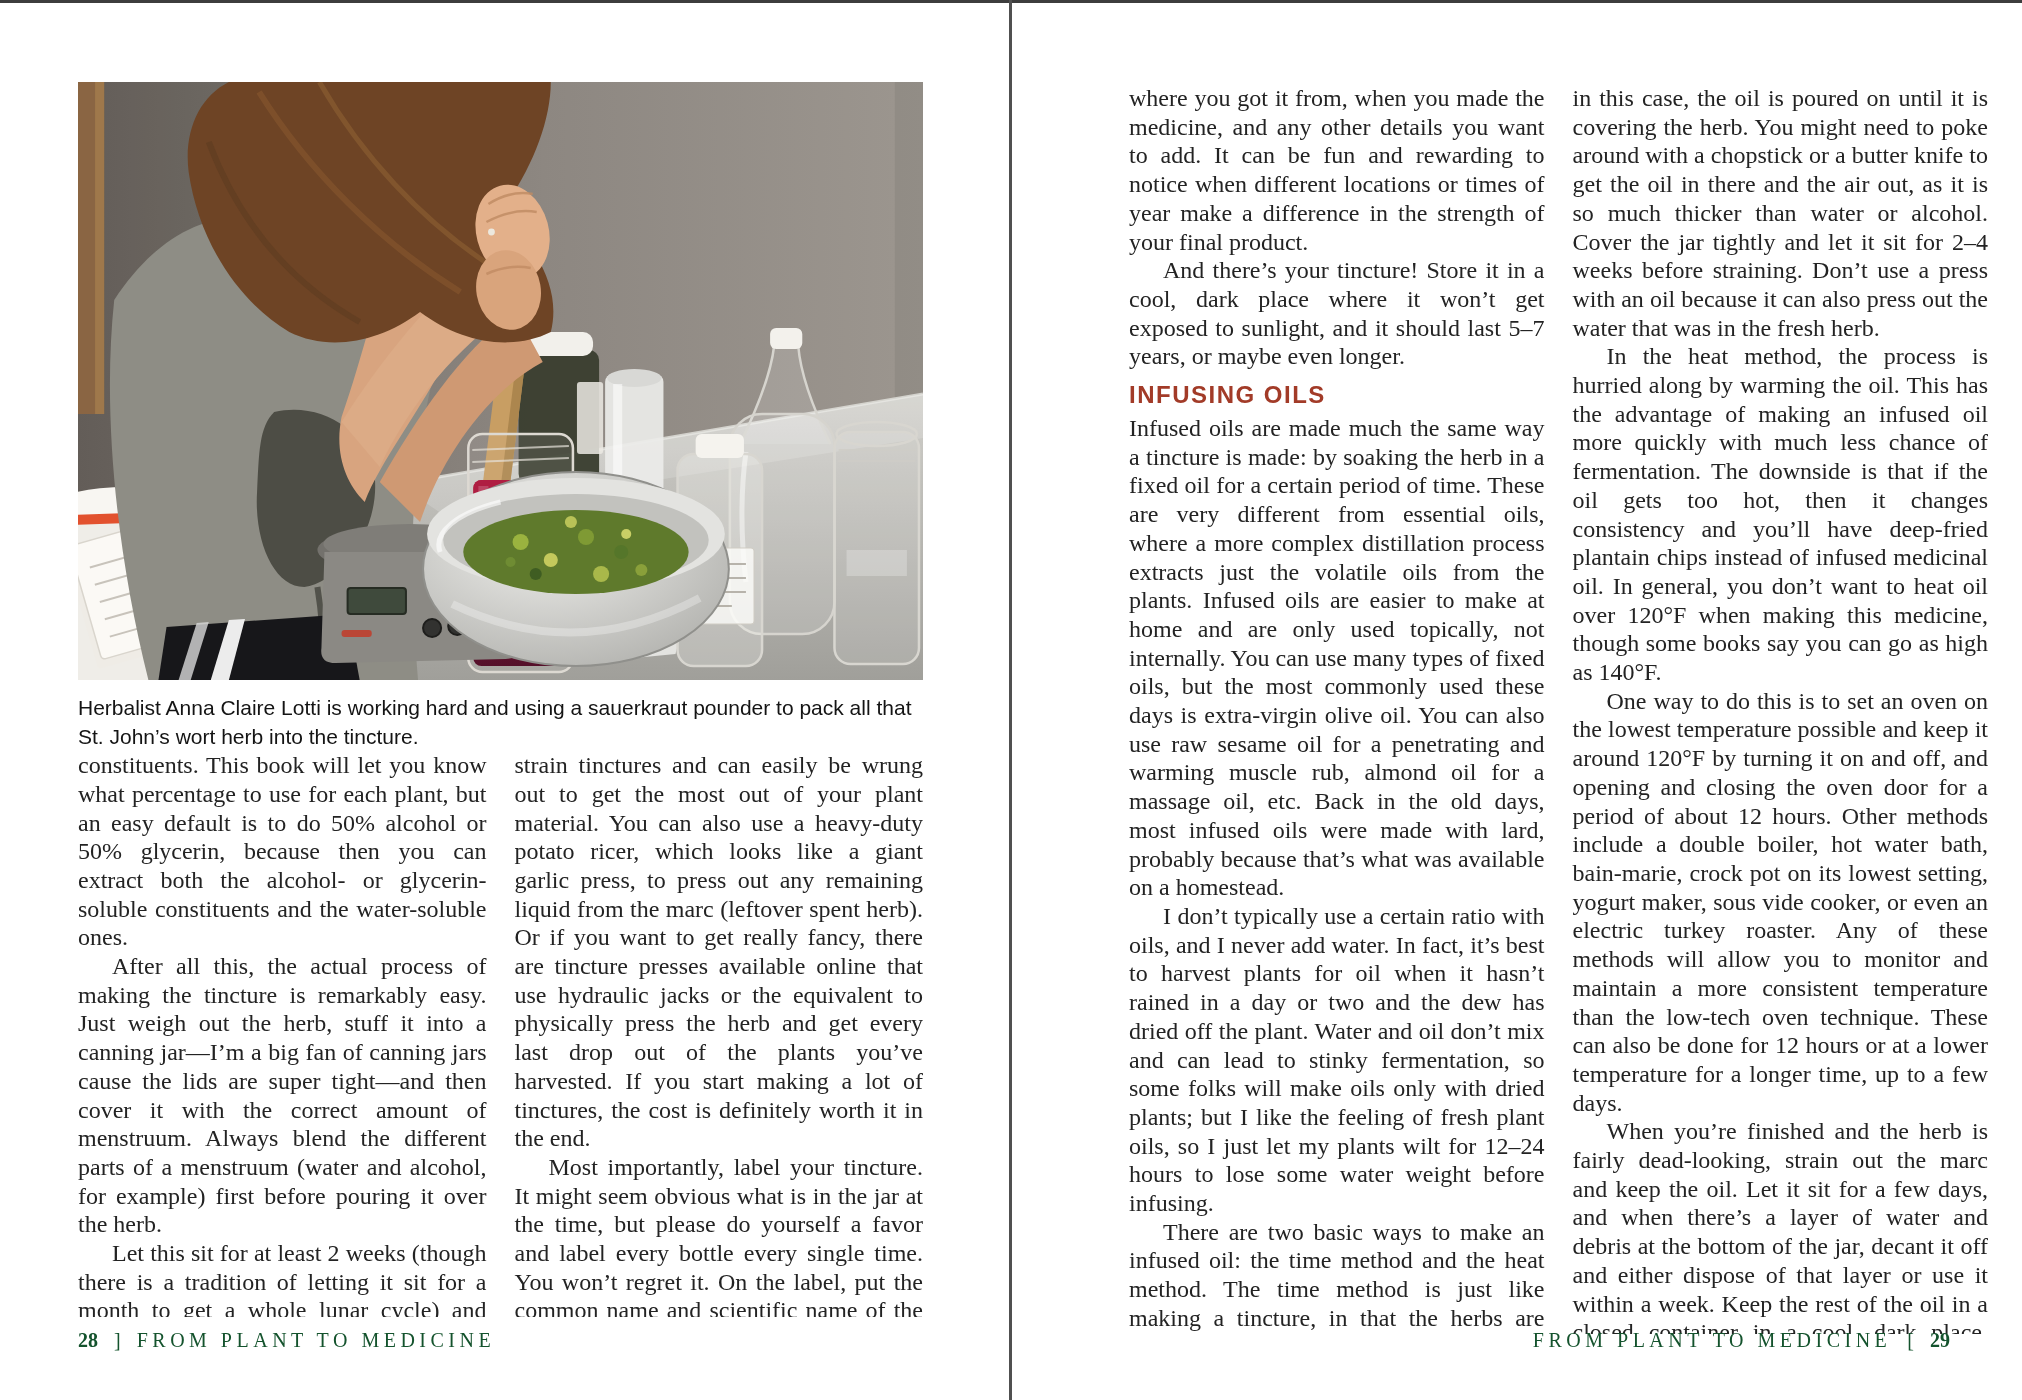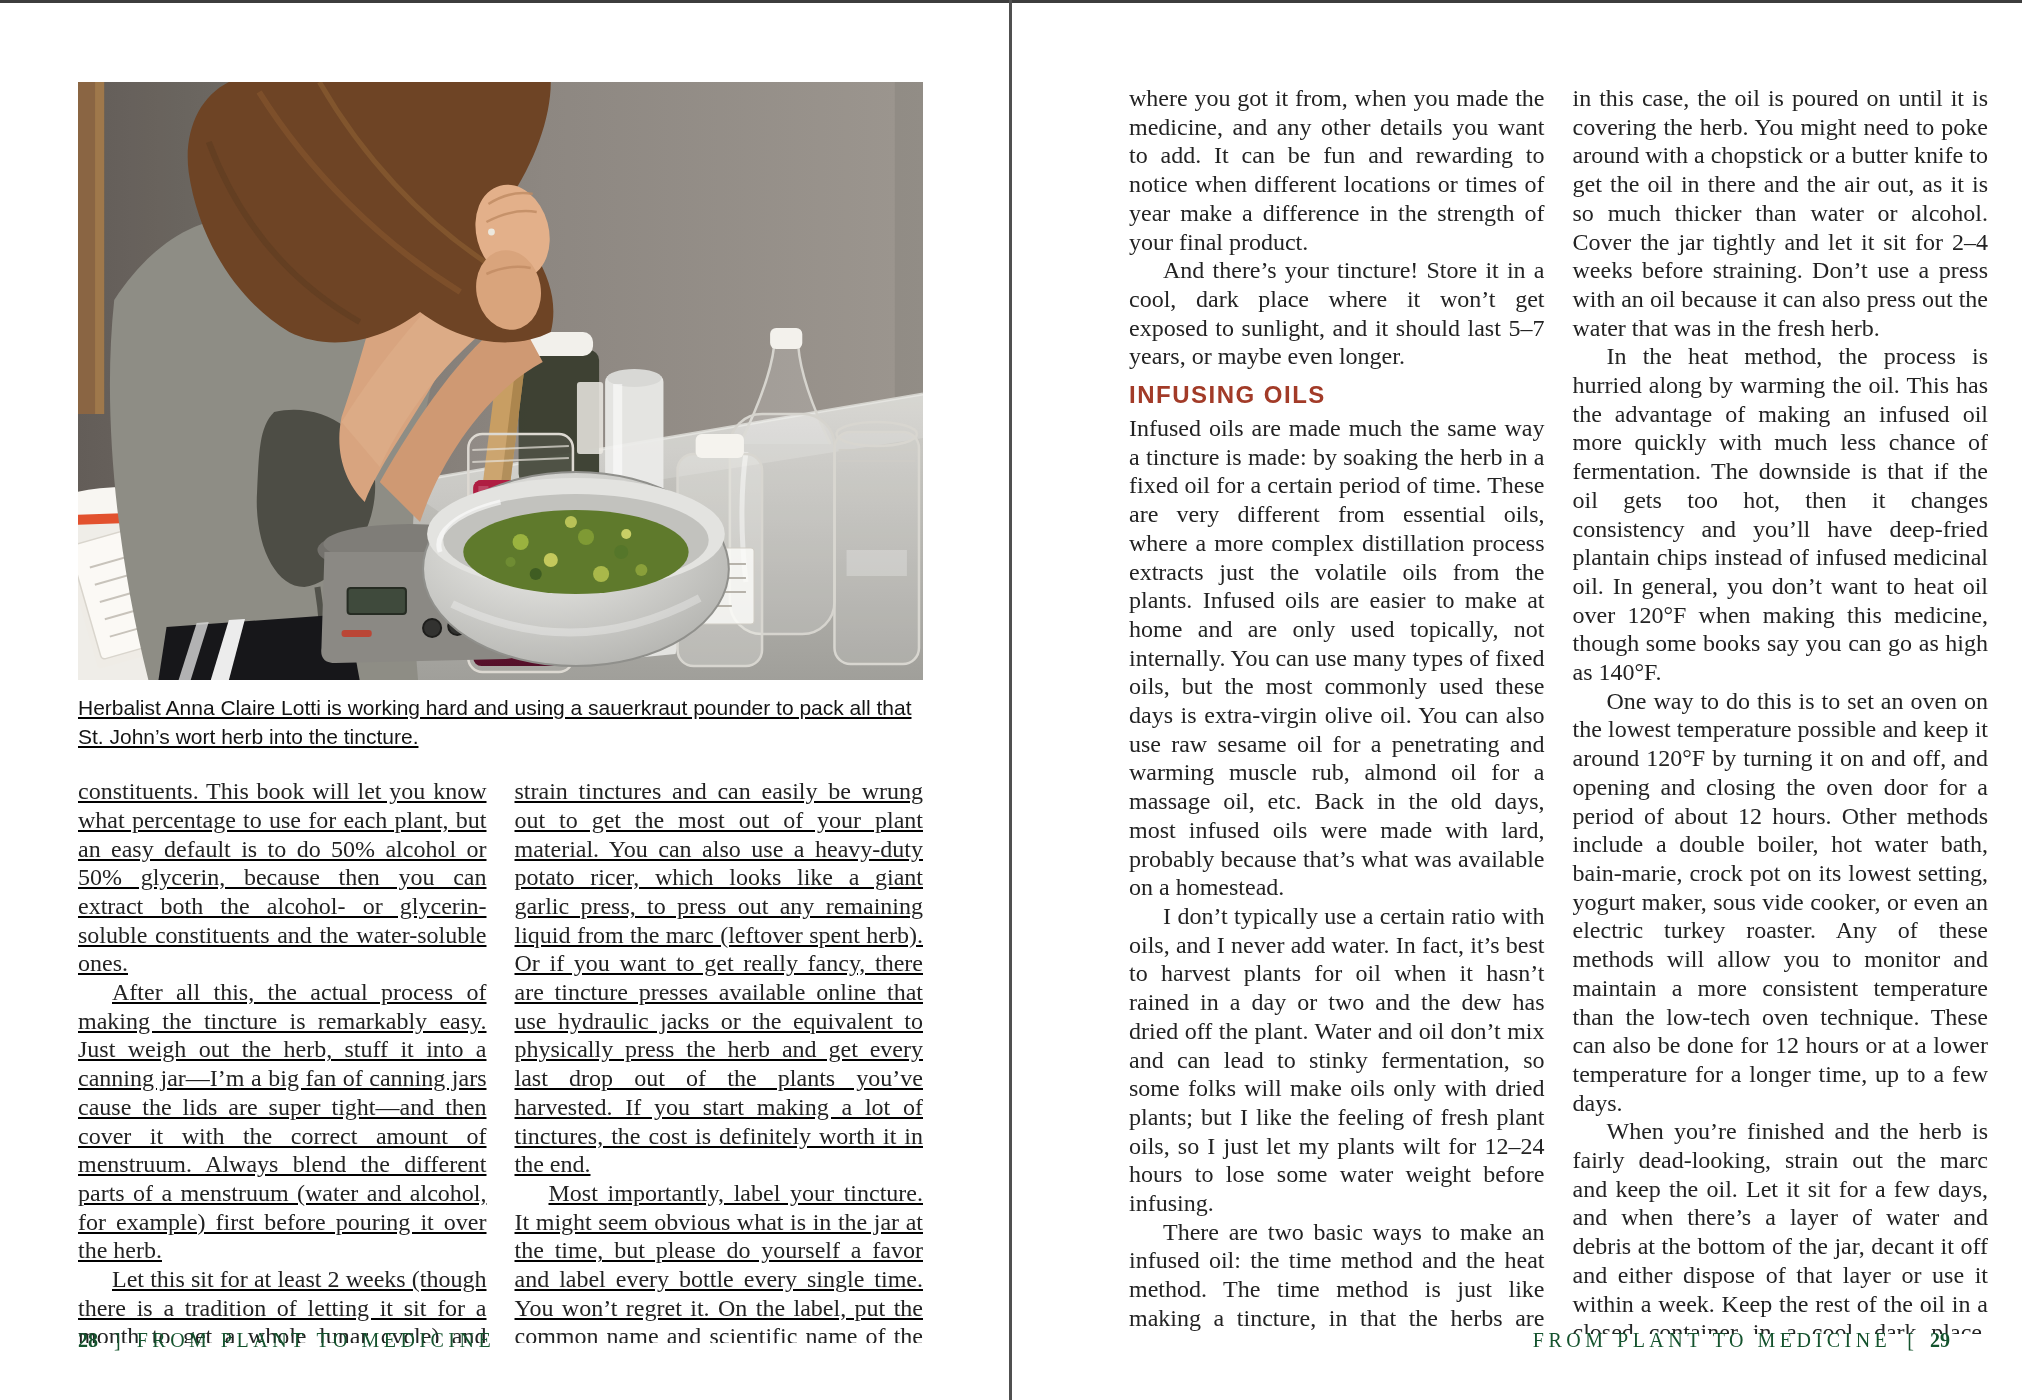--- a/index.html
+++ b/index.html
@@ -9,33 +9,33 @@
     background: #ffffff;
     position: relative;
     font-family: "Liberation Serif", serif;
     overflow: hidden;
   }
   .top-rule { position: absolute; top: 0; left: 0; width: 2022px; height: 3px; background: #3d3d3d; z-index: 6; }
   .center-rule { position: absolute; top: 0; left: 1009px; width: 3px; height: 1400px; background: #505050; z-index: 6; }
 
   .spread { position: absolute; inset: 0; display: flex; }
   .page { width: 1011px; height: 1400px; position: relative; background: #ffffff; }
-  .page-left { padding: 82px 88px 0 78px; text-decoration: underline; }
+  .page-left { padding: 82px 88px 0 78px; }
   .page-right { padding: 84px 34px 0 118px; }
 
   .photo-frame { width: 845px; height: 598px; overflow: hidden; background: #8d8781; }
   .photo-frame svg { display: block; width: 100%; height: 100%; }
 
   .caption {
     margin-top: 14px; width: 845px;
     font-family: "Liberation Sans", sans-serif;
     font-size: 21px; line-height: 1.36; color: #141414;
   }
 
-  .text-columns { display: flex; gap: 28px; margin-top: 26px; height: 566px; overflow: hidden; }
+  .text-columns { display: flex; gap: 28px; height: 566px; overflow: hidden; }
   .page-right .text-columns { margin-top: 0; height: 1250px; }
   .col { flex: 1; min-width: 0; }
 
   p.body-paragraph {
     margin: 0; font-size: 24px; line-height: 28.7px;
     text-align: justify; color: #232323;
   }
   p.body-paragraph.indent { text-indent: 34px; }
 
   h3.section-heading {

